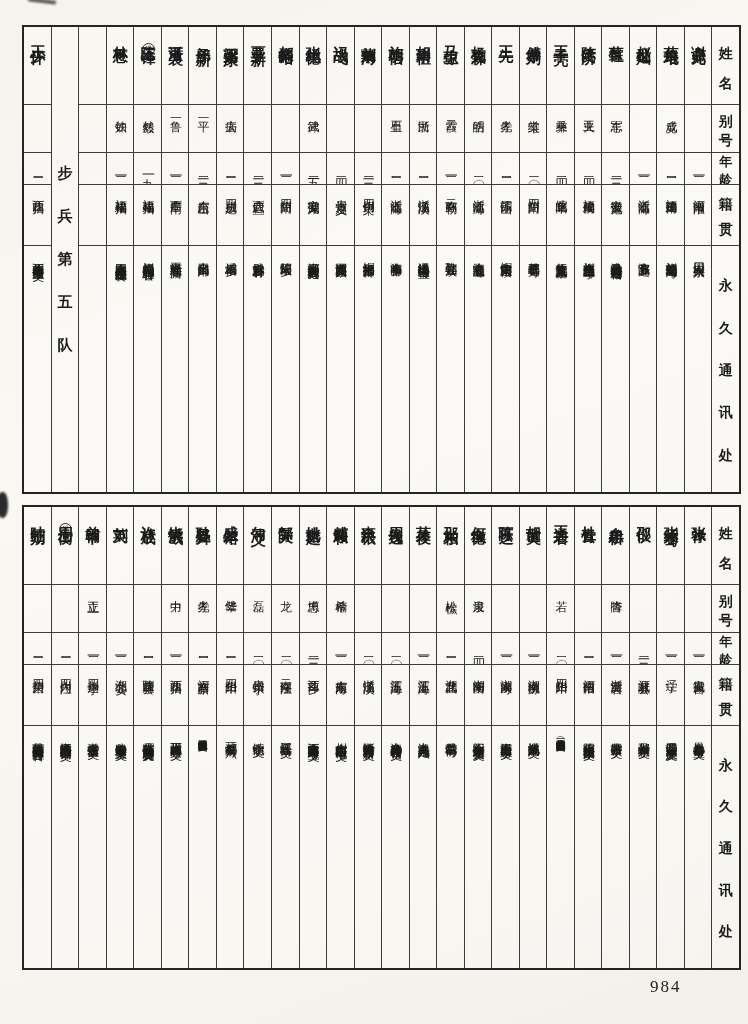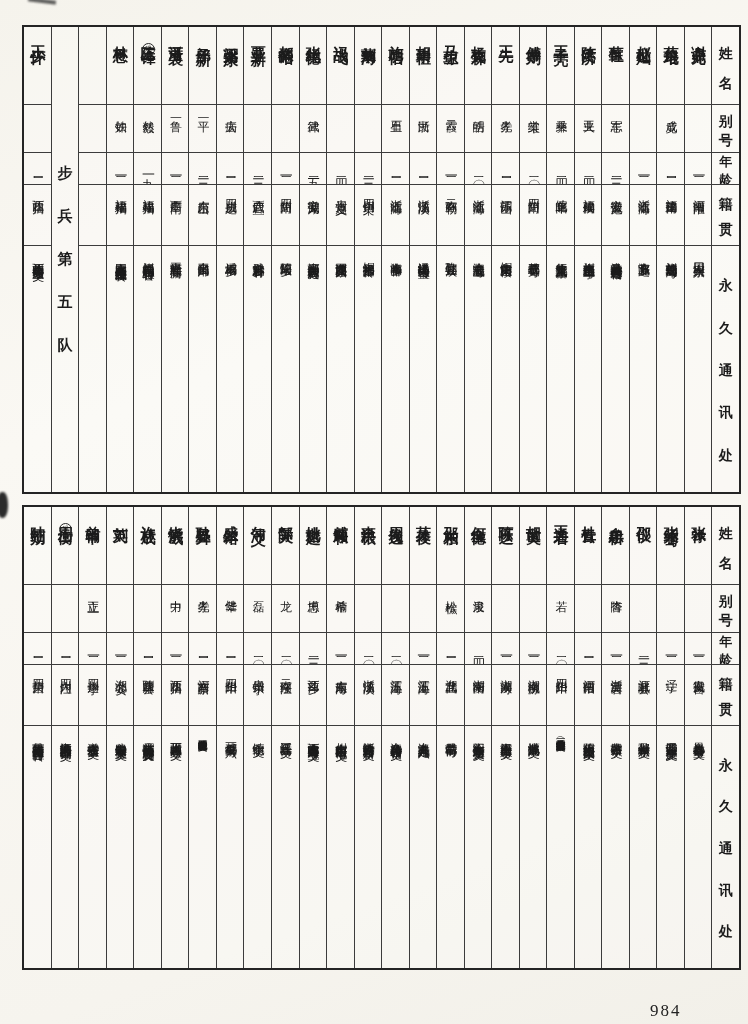--- a/index.html
+++ b/index.html
@@ -39,21 +39,21 @@
   .marker{
     display:inline-block;width:11px;height:11px;border:1px solid #2a2a2a;border-radius:50%;
     font-size:7px;line-height:11px;text-align:center;writing-mode:horizontal-tb;
     margin-top:3px;font-weight:400;letter-spacing:0;
   }
   .spread{height:100%;width:100%;display:flex;flex-direction:column;justify-content:space-evenly;align-items:center;}
   .header-col .spread span{font-size:14px;font-weight:700;}
   .header-col .cell-age .spread span{font-size:13px;}
   .divider-col .spread{justify-content:center;gap:24px;}
   .divider-col .spread span{font-size:15px;font-weight:700;}
-  .page-number{position:absolute;left:650px;top:977px;font-size:17px;letter-spacing:2px;color:#222;margin-top:24px;}
+  .page-number{position:absolute;left:650px;top:977px;font-size:17px;letter-spacing:2px;color:#222;}
   .artifact{position:absolute;background:#2b2b2b;}
   .artifact-left-smudge{left:-3px;top:492px;width:11px;height:26px;border-radius:45%;filter:blur(1.2px);}
   .artifact-top-slash{left:28px;top:-1px;width:28px;height:4px;transform:rotate(7deg);filter:blur(1px);opacity:.75;}
 </style>
 </head>
 <body>
 
 <div class="page">
   <div class="artifact artifact-top-slash"></div>
   <div class="artifact artifact-left-smudge"></div>

